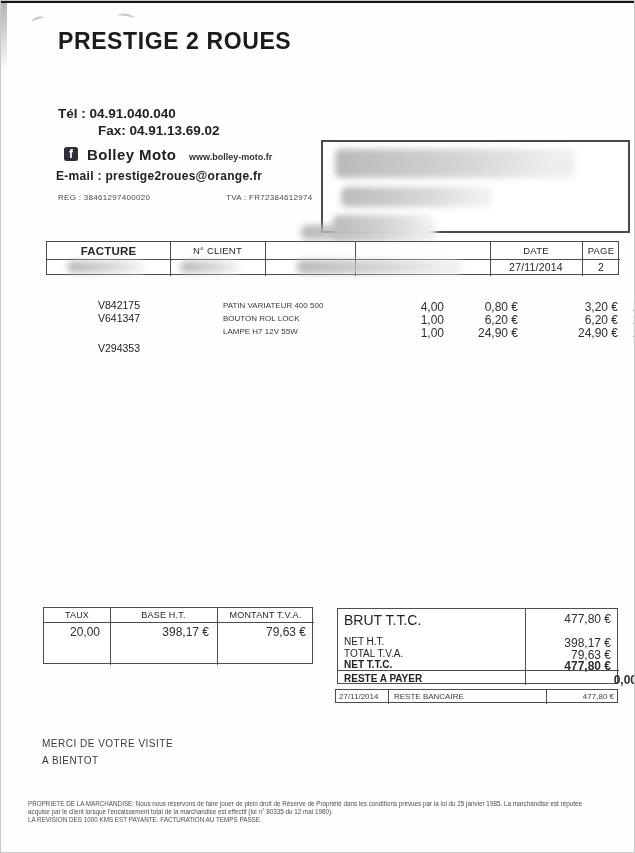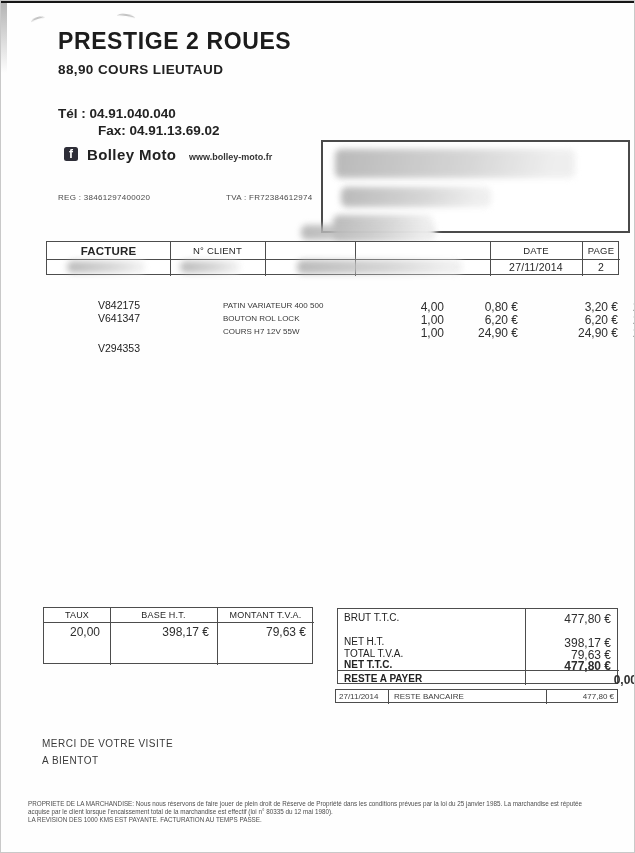--- a/index.html
+++ b/index.html
@@ -52,26 +52,26 @@
 <body>
 
 <div class="page">
 
   <div class="abs scan-top-edge"></div>
   <div class="abs scan-left-edge"></div>
   <div class="abs pencil-mark" style="left:30px;top:16px;width:14px;height:6px;transform:rotate(-18deg);"></div>
   <div class="abs pencil-mark" style="left:116px;top:13px;width:18px;height:6px;transform:rotate(8deg);"></div>
 
   <div class="abs company-name">PRESTIGE 2 ROUES</div>
-  <div class="abs addr1">88,90 COURS LIEUTAUD</div>
   <div class="abs tel">Tél : 04.91.040.040</div>
   <div class="abs fax">Fax: 04.91.13.69.02</div>
   <div class="abs fb-icon">f</div>
   <div class="abs fb-name">Bolley Moto</div>
   <div class="abs website">www.bolley-moto.fr</div>
+  <div class="abs email">E-mail : prestige2roues@orange.fr</div>
   <div class="abs reg">REG : 38461297400020</div>
   <div class="abs tvareg">TVA : FR72384612974</div>
 
   <div class="abs addr-box">
     <div class="smudge" style="left:12px;top:7px;width:240px;height:29px;"></div>
     <div class="smudge" style="left:18px;top:45px;width:150px;height:20px;"></div>
     <div class="smudge" style="left:10px;top:73px;width:100px;height:25px;"></div>
   </div>
   <div class="smudge" style="left:300px;top:224px;width:135px;height:15px;"></div>
 
@@ -104,21 +104,21 @@
     <div class="cell num" style="left:528px;top:1px;width:42px;">20,00</div>
 
     <div class="cell" style="left:5px;top:13px;width:120px;font-size:10.5px;">V641347</div>
     <div class="cell" style="left:130px;top:15px;width:180px;font-size:8px;color:#383838;">BOUTON ROL LOCK</div>
     <div class="cell num" style="left:310px;top:14px;width:41px;">1,00</div>
     <div class="cell num" style="left:355px;top:14px;width:70px;">6,20 €</div>
     <div class="cell num" style="left:467px;top:14px;width:58px;">6,20 €</div>
     <div class="cell num" style="left:528px;top:14px;width:42px;">20,00</div>
 
     <div class="cell" style="left:5px;top:43px;width:120px;font-size:10.5px;">V294353</div>
-    <div class="cell" style="left:130px;top:28px;width:180px;font-size:8px;color:#383838;">COURS H7 12V 55W</div>
+    <div class="cell" style="left:130px;top:28px;width:180px;font-size:8px;color:#383838;">LAMPE H7 12V 55W</div>
     <div class="cell num" style="left:310px;top:27px;width:41px;">1,00</div>
     <div class="cell num" style="left:355px;top:27px;width:70px;">24,90 €</div>
     <div class="cell num" style="left:467px;top:27px;width:58px;">24,90 €</div>
     <div class="cell num" style="left:528px;top:27px;width:42px;">20,00</div>
   </div>
 
   <div class="box" style="left:42px;top:606px;width:270px;height:57px;">
     <div class="vline" style="left:66px;top:0;height:57px;"></div>
     <div class="vline" style="left:173px;top:0;height:57px;"></div>
     <div class="hline" style="left:0;top:14px;width:66px;"></div>
@@ -128,21 +128,21 @@
     <div class="cell hdr-cell" style="left:66px;top:0;width:107px;height:14px;font-size:9px;">BASE H.T.</div>
     <div class="cell hdr-cell" style="left:173px;top:0;width:97px;height:14px;font-size:9px;">MONTANT T.V.A.</div>
     <div class="cell num" style="left:0;top:17px;width:56px;">20,00</div>
     <div class="cell num" style="left:66px;top:17px;width:99px;">398,17 €</div>
     <div class="cell num" style="left:173px;top:17px;width:89px;">79,63 €</div>
   </div>
 
   <div class="box" style="left:336px;top:607px;width:281px;height:76px;">
     <div class="vline" style="left:187px;top:0;height:76px;"></div>
     <div class="hline" style="left:0;top:61px;width:281px;"></div>
-    <div class="cell" style="left:6px;top:3px;width:175px;font-size:10px;">BRUT T.T.C.</div>
+    <div class="cell" style="left:6px;top:3px;width:175px;font-size:14px;">BRUT T.T.C.</div>
     <div class="cell num" style="left:187px;top:3px;width:86px;">477,80 €</div>
     <div class="cell" style="left:6px;top:27px;width:175px;font-size:10px;">NET H.T.</div>
     <div class="cell num" style="left:187px;top:27px;width:86px;">398,17 €</div>
     <div class="cell" style="left:6px;top:39px;width:175px;font-size:10px;">TOTAL T.V.A.</div>
     <div class="cell num" style="left:187px;top:39px;width:86px;">79,63 €</div>
     <div class="cell" style="left:6px;top:50px;width:175px;font-size:10px;font-weight:bold;">NET T.T.C.</div>
     <div class="cell num" style="left:187px;top:50px;width:86px;font-weight:bold;">477,80 €</div>
     <div class="cell" style="left:6px;top:64px;width:175px;font-size:10px;font-weight:bold;">RESTE A PAYER</div>
     <div class="cell num" style="left:187px;top:64px;width:86px;font-weight:bold;margin-left:36px;">0,00 €</div>
   </div>

